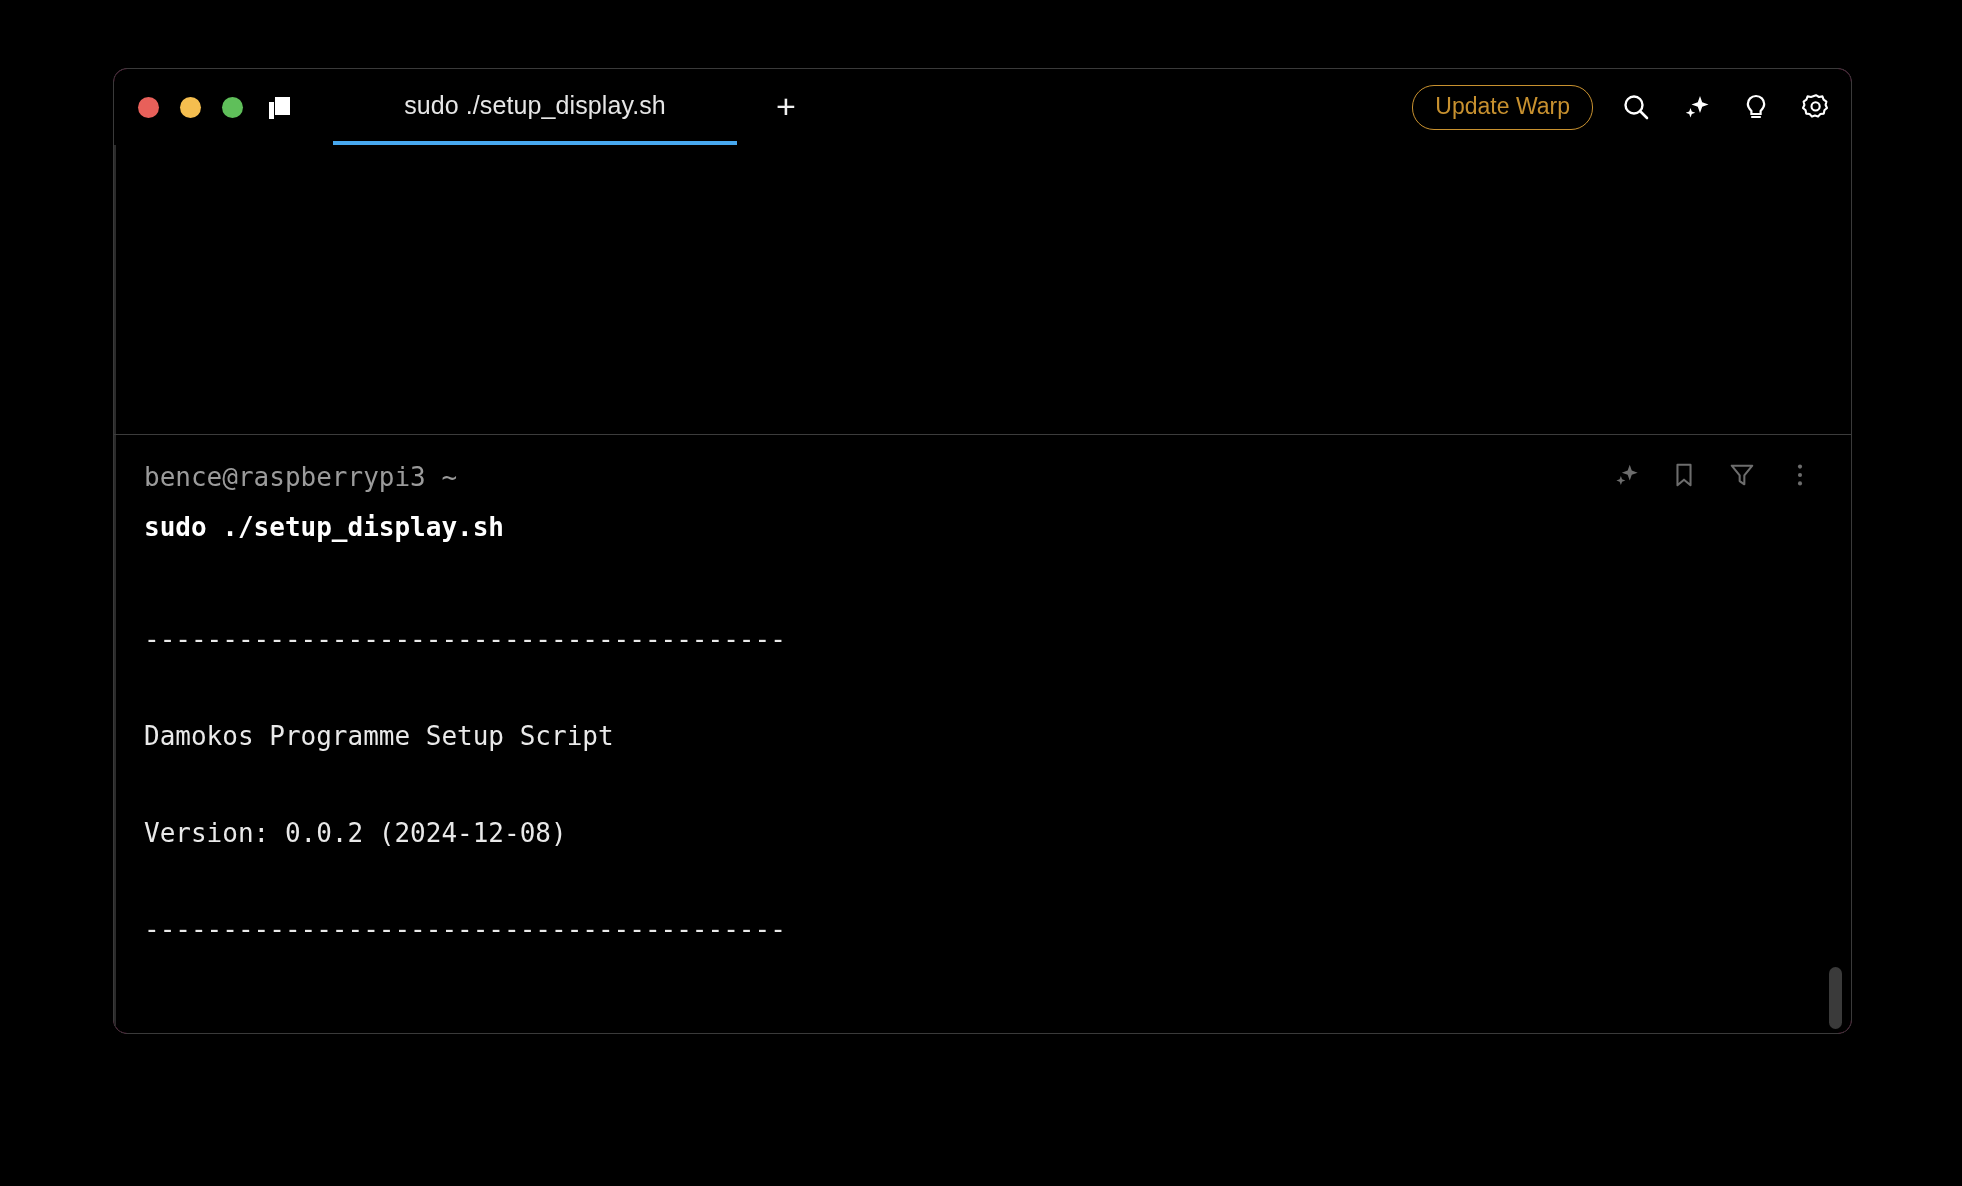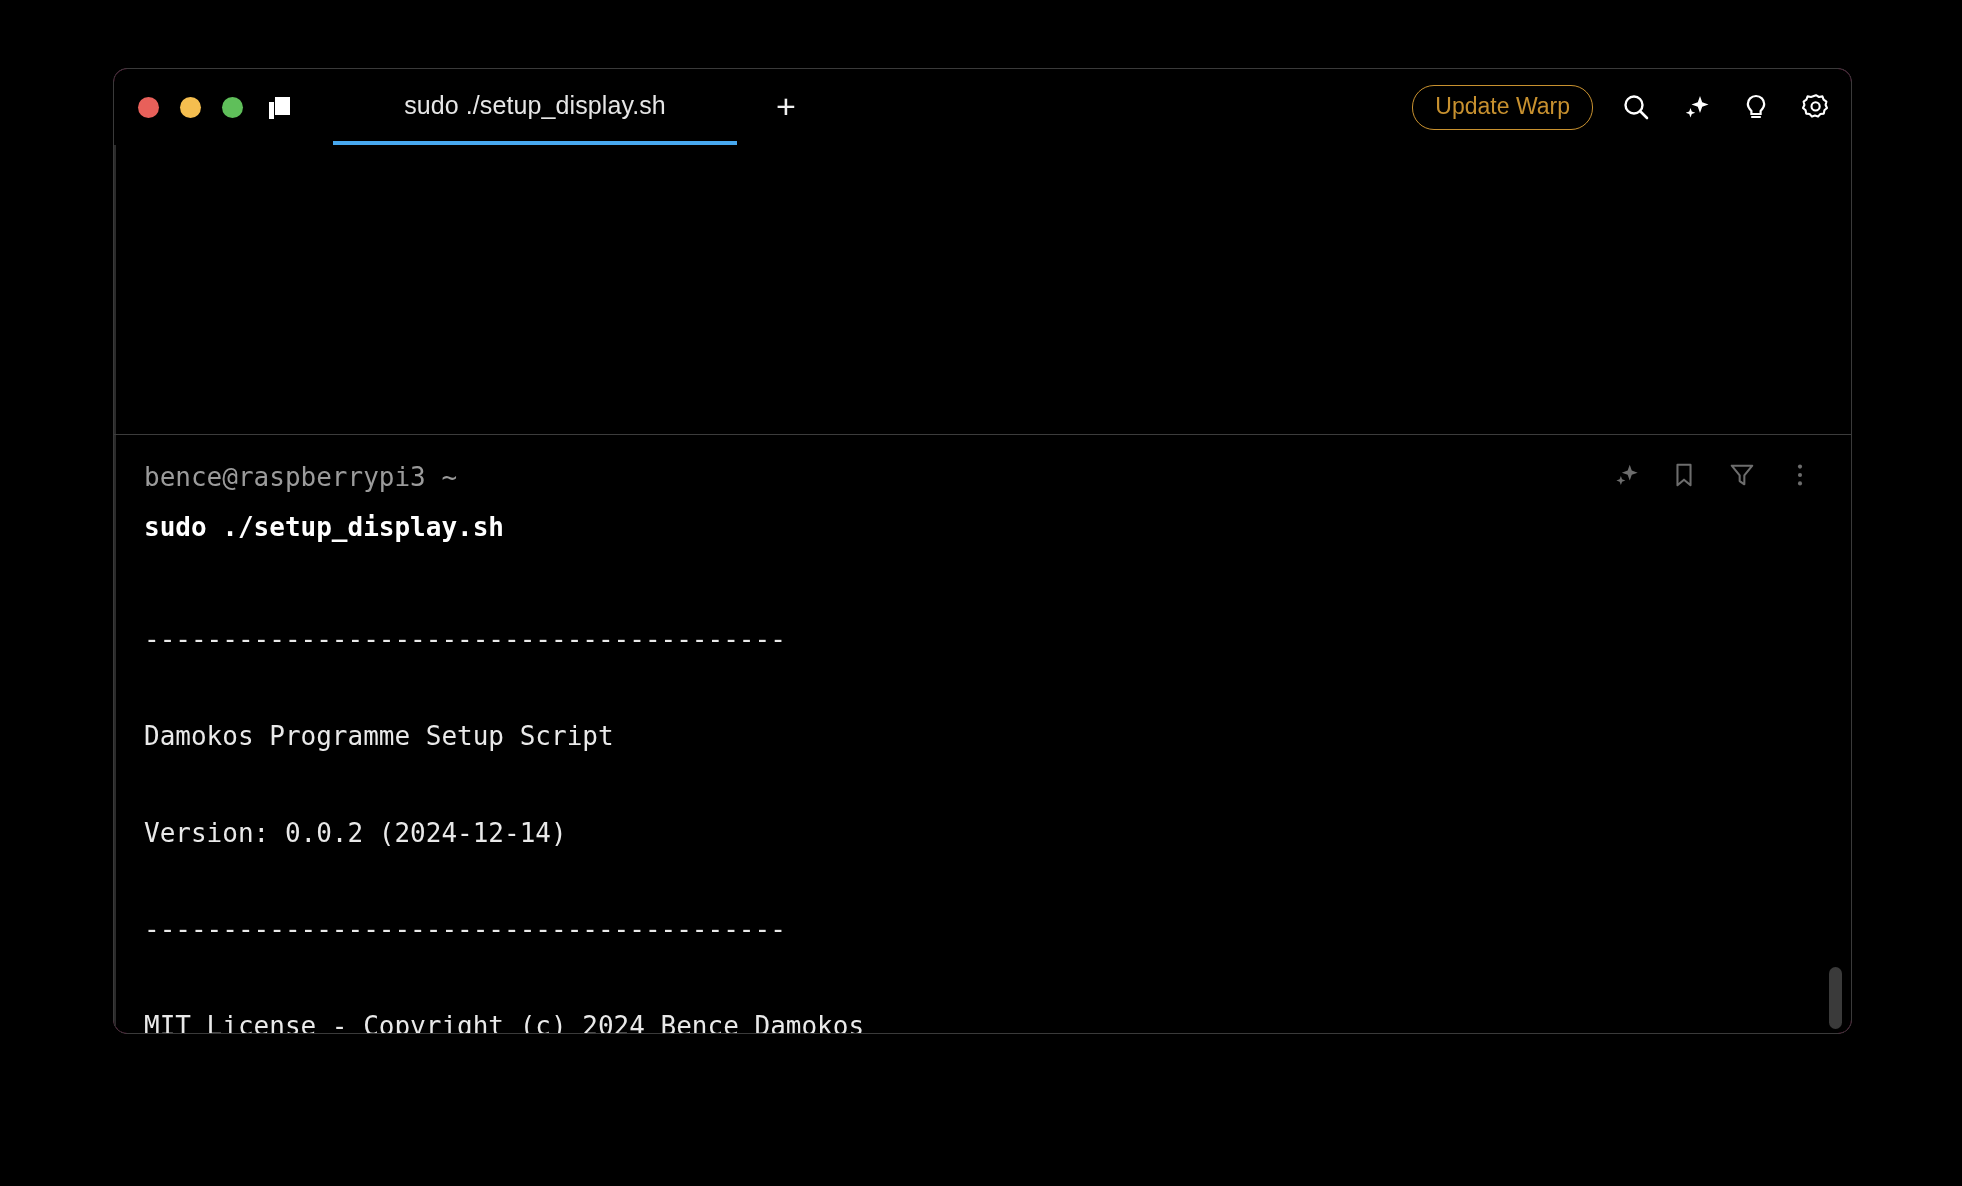--- a/index.html
+++ b/index.html
@@ -325,23 +325,22 @@
             </svg>
           </div>
         </div>
       </div>
 
       <div class="command-line">sudo ./setup_display.sh</div>
 
       <div class="output">
         <span class="line">-----------------------------------------</span>
         <span class="line">Damokos Programme Setup Script</span>
-        <span class="line">Version: 0.0.2 (2024-12-14)</span>
+        <span class="line">Version: 0.0.2 (2024-12-08)</span>
         <span class="line">-----------------------------------------</span>
-        <span class="line">MIT License - Copyright (c) 2024 Bence Damokos</span>
         
         
         
         
         
         
         
         
         
         

